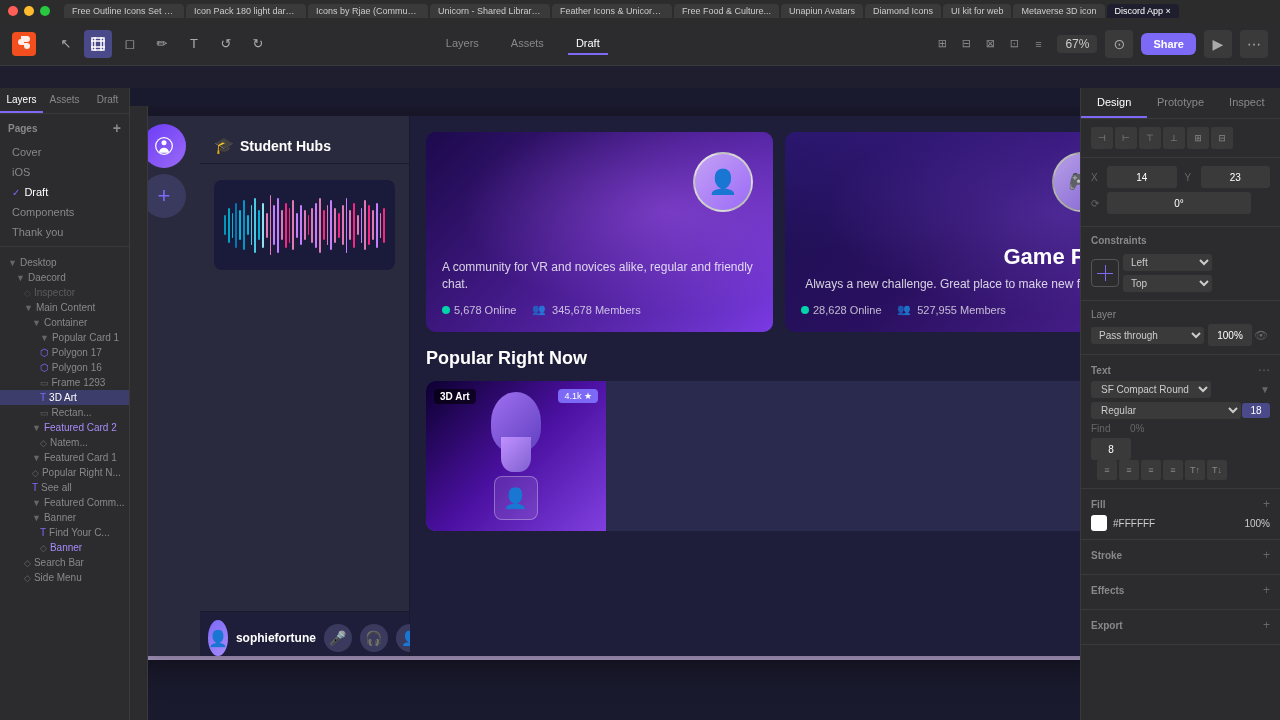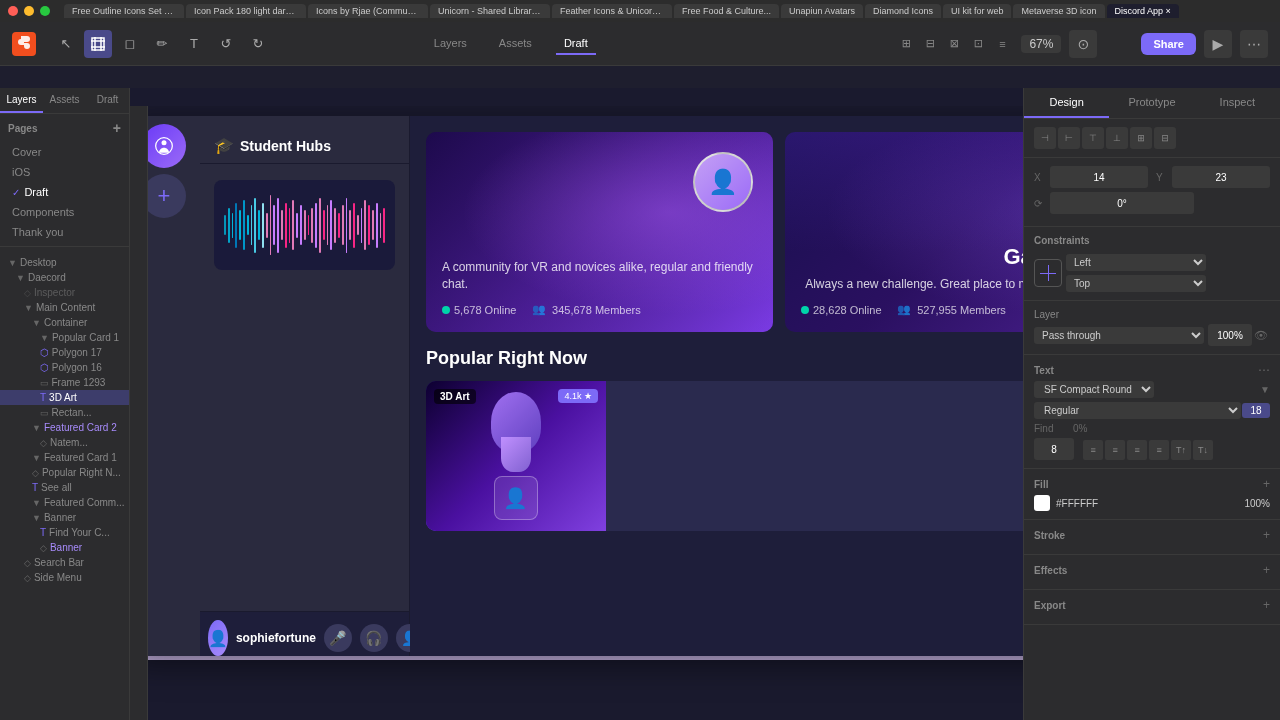--- a/index.html
+++ b/index.html
@@ -79,21 +79,21 @@
       display: flex; gap: 16px;
     }
     .file-tab { color: #888; font-size: 11px; cursor: pointer; padding: 4px 8px; }
     .file-tab.active { color: #fff; border-bottom: 2px solid #7c6af7; }
     .figma-right-tools {
       display: flex; gap: 8px; align-items: center; margin-left: auto;
     }
     .share-btn {
       background: #7c6af7;
       color: white; border: none; border-radius: 6px;
-      padding: 5px 12px; font-size: 11px; cursor: pointer; font-weight: 600; margin-left: 36px;
+      padding: 5px 12px; font-size: 11px; cursor: pointer; font-weight: 600;
     }
     .play-btn {
       width: 28px; height: 28px;
       background: #3a3a3a; border: none; border-radius: 4px;
       color: #aaa; cursor: pointer; font-size: 14px;
       display: flex; align-items: center; justify-content: center;
     }
 
     
     .main-area {
@@ -340,21 +340,21 @@
     .popular-card-label {
       position: absolute;
       top: 8px; left: 8px;
       background: rgba(0,0,0,0.6);
       color: white; font-size: 10px; padding: 2px 6px;
       border-radius: 4px; font-weight: 700;
     }
 
     
     .right-panel {
-      width: 257px;
+      width: 200px;
       background: #2c2c2e;
       border-left: 1px solid #3a3a3a;
       display: flex;
       flex-direction: column;
       flex-shrink: 0;
       overflow-y: auto;
       font-size: 11px;
     }
     .right-panel-tabs {
       display: flex;

